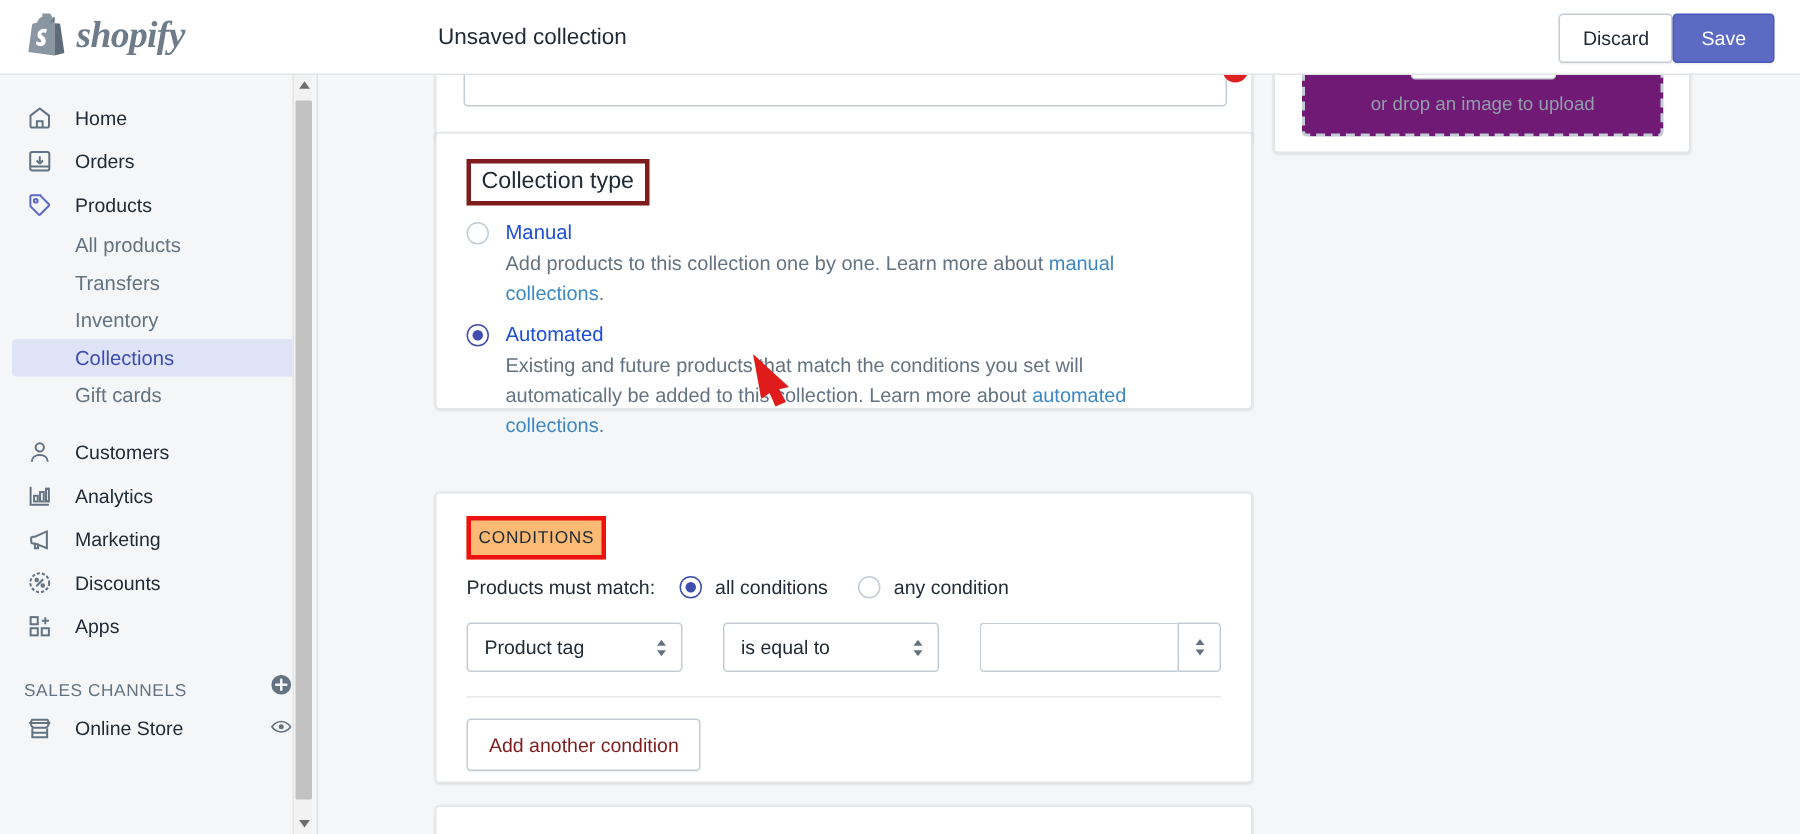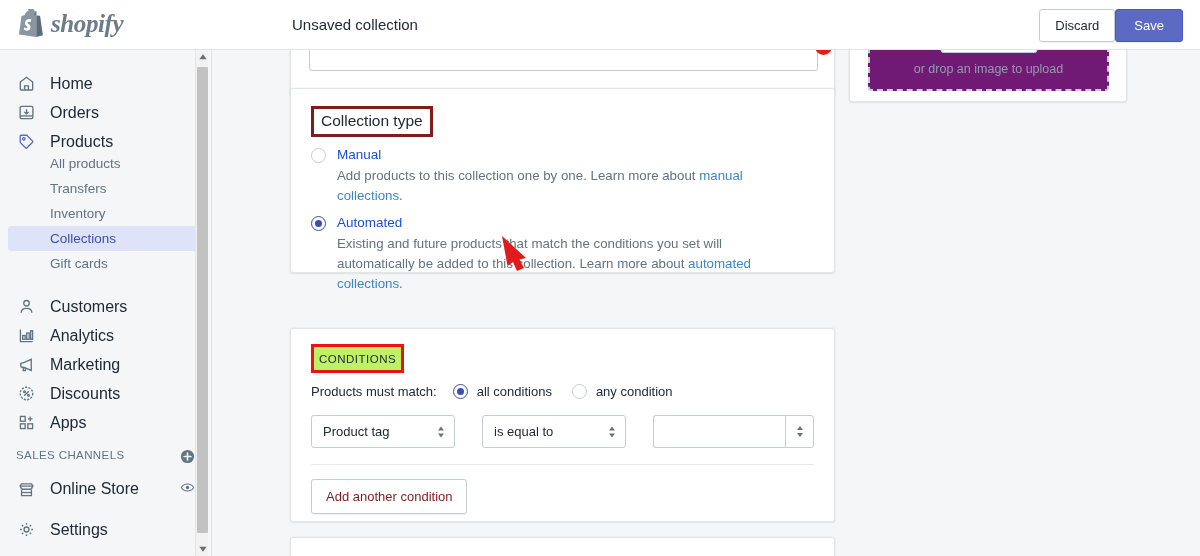--- a/index.html
+++ b/index.html
@@ -82,28 +82,28 @@
     position: absolute;
     left: 0; top: 50px;
     width: 212px; height: 506px;
     background: #f4f6f8;
     border-right: 1px solid #dfe3e8;
     overflow: hidden;
   }
   .nav { padding-top: 14px; }
   .nav-item {
     display: flex;
-    align-items: flex-end;
+    align-items: center;
     height: 29px;
     margin: 0 8px 0 8px;
     padding-left: 8px;
     border-radius: 3px;
     cursor: pointer;
     color: #212b36;
-    font-size: 16px;
+    font-size: 13px;
   }
   .nav-item .ico {
     width: 20px; height: 20px;
     margin-right: 14px;
     display: inline-flex;
     align-items: center;
     justify-content: center;
     flex: none;
   }
   .nav-sub {
@@ -117,21 +117,21 @@
     color: #637381;
     cursor: pointer;
   }
   .nav-sub.active {
     background: #dfe3f7;
     color: #3f4eae;
   }
   .nav-gap { height: 11px; }
   .section-head {
     display: flex;
-    align-items: flex-start;
+    align-items: flex-end;
     justify-content: space-between;
     margin: 0 16px 0 16px;
     padding: 6px 0 4px 0;
     font-size: 11.5px;
     letter-spacing: 0.4px;
     color: #637381;
   }
   .section-head .plus { cursor: pointer; }
 
   .sb-track {
@@ -267,21 +267,21 @@
   .card-cond {
     position: absolute;
     left: 78px; top: 278px;
     width: 545px; height: 194px;
   }
   .cond-head { padding: 15px 20px 0 20px; }
   .cond-box {
     display: inline-block;
     border: 3px solid #ee1111;
     padding: 2px 5px 3px 5px;
-    background: #bef264;
+    background: #fdba74;
   }
   .cond-title {
     font-size: 11.5px;
     letter-spacing: 0.5px;
     color: #212b36;
   }
   .match-row {
     display: flex;
     align-items: center;
     padding: 0 20px;
@@ -580,29 +580,20 @@
         <span>
           <svg viewBox="0 0 18 18" width="15" height="15" fill="none" stroke="#637381" stroke-width="1.3">
             <path d="M1.6 9S4 4.8 9 4.8 16.4 9 16.4 9 14 13.2 9 13.2 1.6 9 1.6 9z"></path>
             <circle cx="9" cy="9" r="2" fill="#637381" stroke="none"></circle>
           </svg>
         </span>
       </div>
 
       <div class="nav-gap"></div>
 
-      <div class="nav-item">
-        <span class="ico">
-          <svg viewBox="0 0 20 20" width="19" height="19" fill="none" stroke="#637381" stroke-width="1.4">
-            <circle cx="10" cy="10" r="2.6"></circle>
-            <path d="M10 3.2v1.8M10 15v1.8M16.8 10H15M5 10H3.2M14.8 5.2l-1.3 1.3M6.5 13.5l-1.3 1.3M14.8 14.8l-1.3-1.3M6.5 6.5 5.2 5.2"></path>
-          </svg>
-        </span>
-        <span>Settings</span>
-      </div>
     </div>
 
     <div class="sb-track">
       <div class="sb-arrow up">
         <svg viewBox="0 0 10 7" width="8" height="6">
             <path d="M5 0 9.5 6.2H.5z" fill="#6d6d6d"></path>
           </svg>
       </div>
       <div class="sb-thumb"></div>
       <div class="sb-arrow down">

